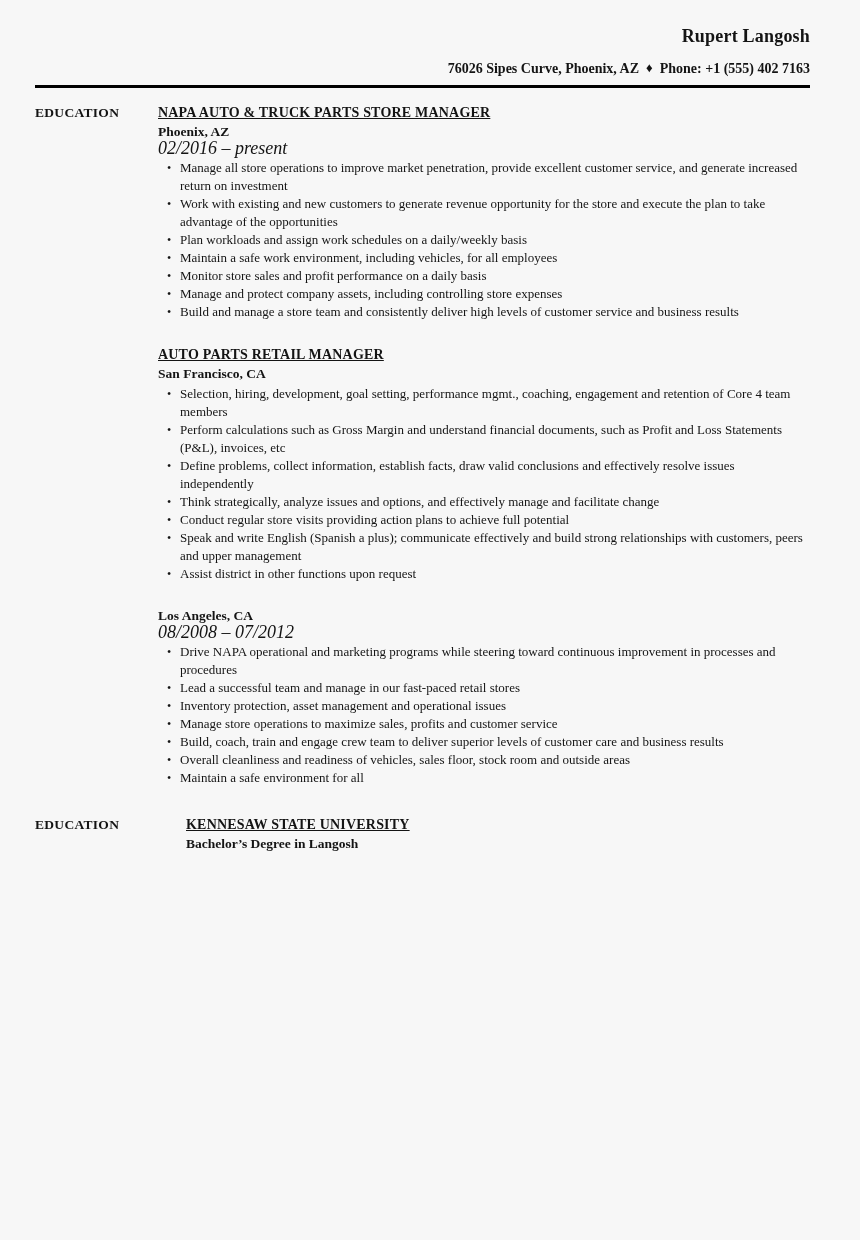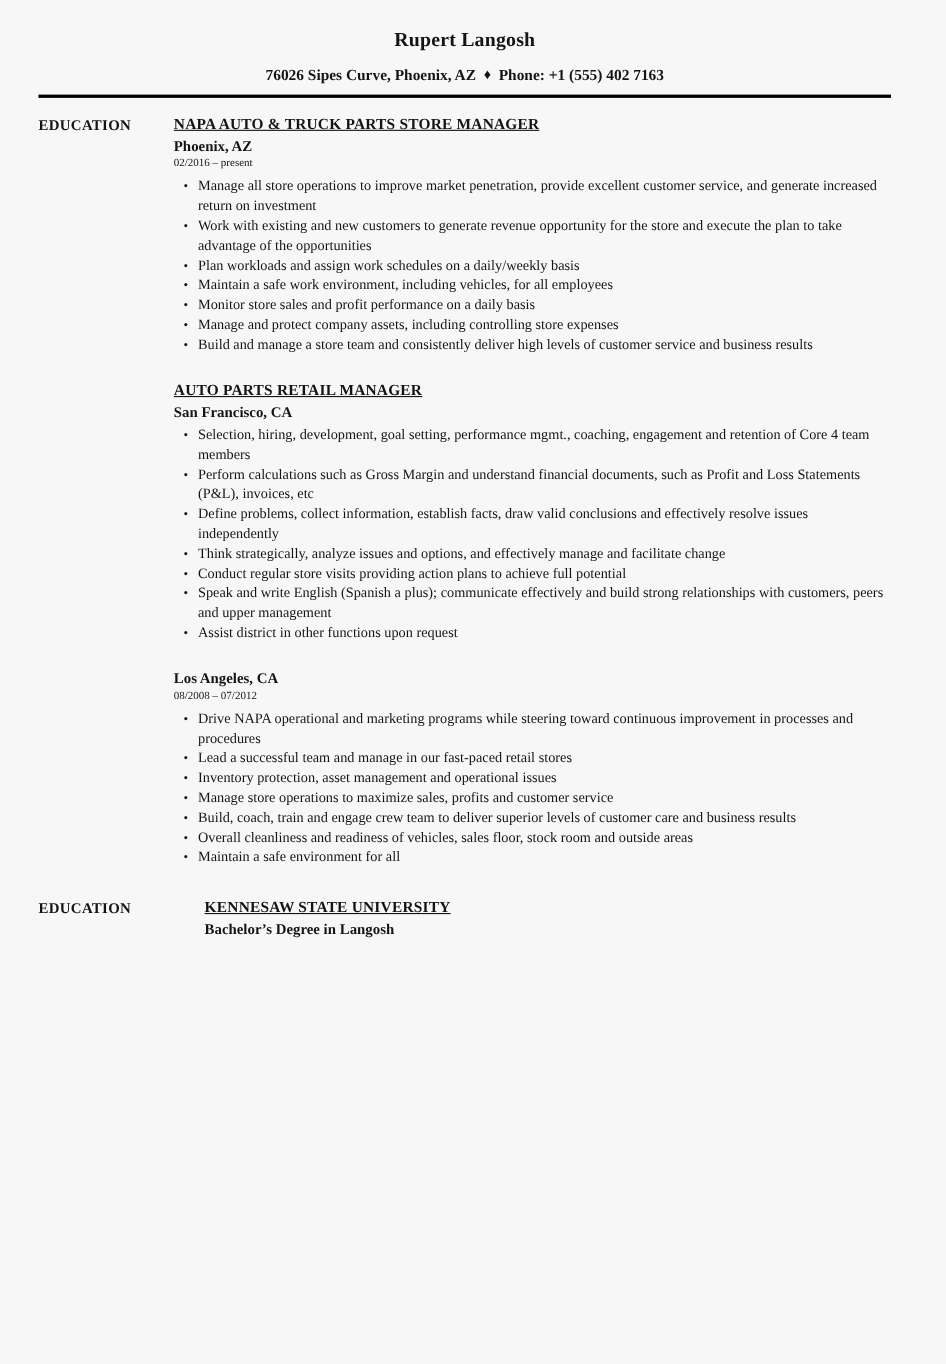--- a/index.html
+++ b/index.html
@@ -7,36 +7,36 @@
   body {
     height: 1240px;
     background: #f7f7f7;
     color: #141414;
     font-family: "Liberation Serif", "DejaVu Serif", serif;
     overflow: hidden;
   }
   .page { padding: 25px 50px 0 35px; }
 
   
-  .header { text-align: center; }
+  .header { text-align: right; }
   .name { font-size: 18px; font-weight: bold; line-height: 22px; letter-spacing: 0.2px; }
   .contact { font-size: 14px; font-weight: bold; margin-top: 13px; line-height: 17px; }
   .contact .sep { display: inline-block; margin: 0 7px; font-size: 13px; position: relative; top: -1px; }
   .divider { height: 2.5px; background: #000; margin-top: 8px; }
 
   
   .sections { margin-top: 15px; }
   .section { display: grid; grid-template-columns: 123px 1fr; }
   .section + .section { margin-top: 28px; gap: 28px; }
   .section-label { font-size: 13.5px; font-weight: bold; letter-spacing: 0.3px; padding-top: 2px; }
 
   .entry + .entry { margin-top: 24px; }
   .entry-title { font-size: 14px; font-weight: bold; letter-spacing: 0.2px; line-height: 19px; text-decoration: underline; }
   .entry-subtitle { font-size: 13.5px; font-weight: bold; line-height: 17px; margin-top: 1px; }
-  .entry-dates { font-size: 10px; line-height: 16px; }
+  .entry-dates { font-size: 18px; line-height: 16px; font-style: italic; }
 
   .bullets { list-style: none; margin-top: 3px; }
   .bullets li { display: flex; font-size: 13px; line-height: 18px; }
   .bullet-dot { flex: 0 0 22px; width: 22px; text-align: center; font-size: 12px; }
   .bullet-text { flex: 1 1 auto; }
 </style>
 </head>
 <body>
 
 <main class="page">

